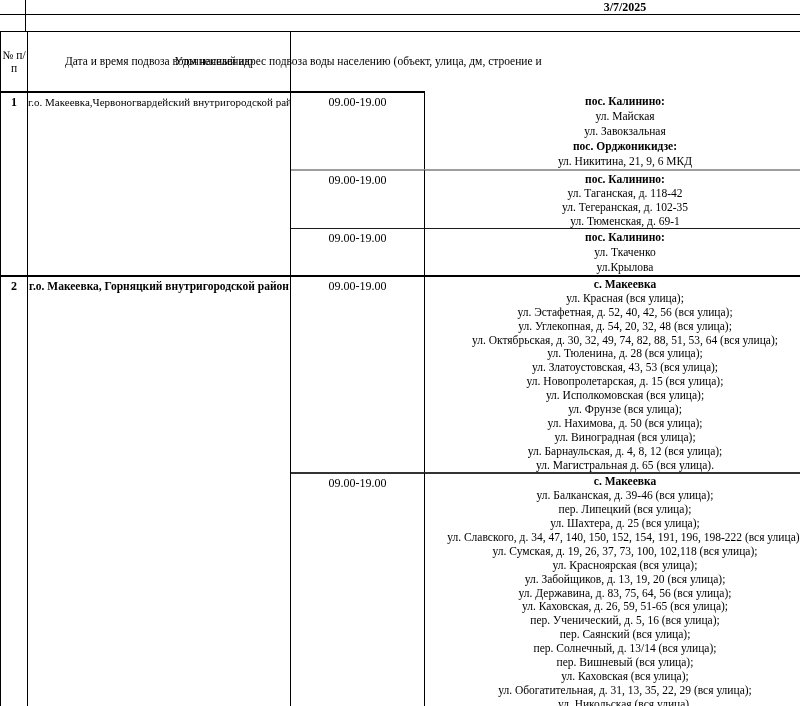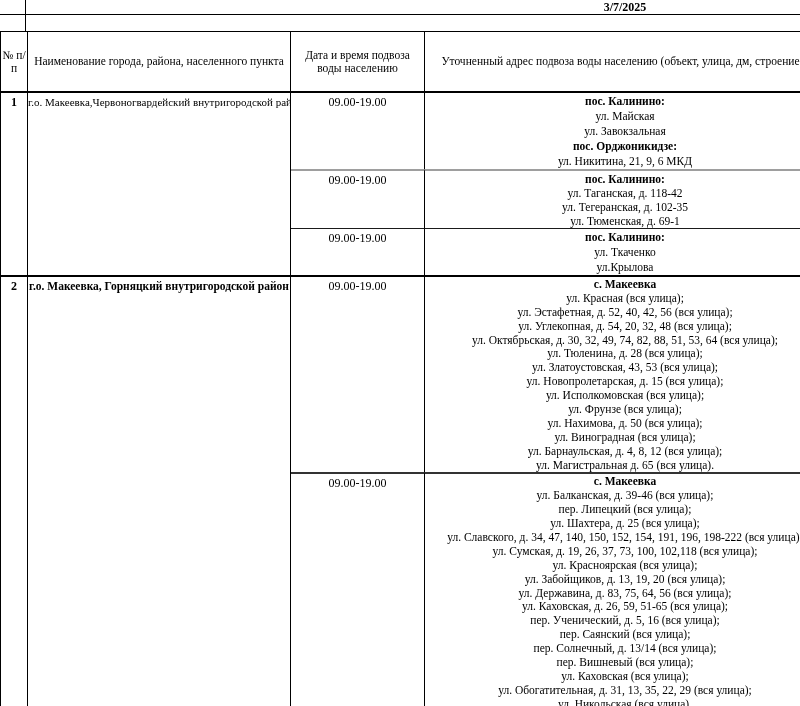--- a/index.html
+++ b/index.html
@@ -101,21 +101,20 @@
   <div class="inner">
     <div class="topbar">
       <span class="tick"></span>
       <div class="date">3/7/2025</div>
     </div>
     <div class="gap">
       <span class="tick"></span>
     </div>
     <div class="table" id="tbl">
       <div class="h numh">№ п/п</div>
-      <div class="h nameh">Наименование города, района, населенного пункта</div>
       <div class="h timeh">Дата и время подвоза воды населению</div>
       <div class="h addrh">Уточненный адрес подвоза воды населению (объект, улица, дм, строение и</div>
     <div class="c num" style="grid-area: 2 / 1 / span 3;">1</div>
         <div class="c name" style="grid-area: 2 / 2 / span 3;">г.о. Макеевка,Червоногвардейский внутригородской район</div>
         <div class="c time" style="grid-area: 2 / 3;">09.00-19.00</div>
         <div class="c addr" style="grid-area: 2 / 4;">
           <div class="line b" style="height: 15px; line-height: 15px;">пос. Калинино:</div>
           <div class="line" style="height: 15px; line-height: 15px;">ул. Майская</div>
           <div class="line" style="height: 15px; line-height: 15px;">ул. Завокзальная</div>
           <div class="line b" style="height: 15px; line-height: 15px;">пос. Орджоникидзе:</div>

